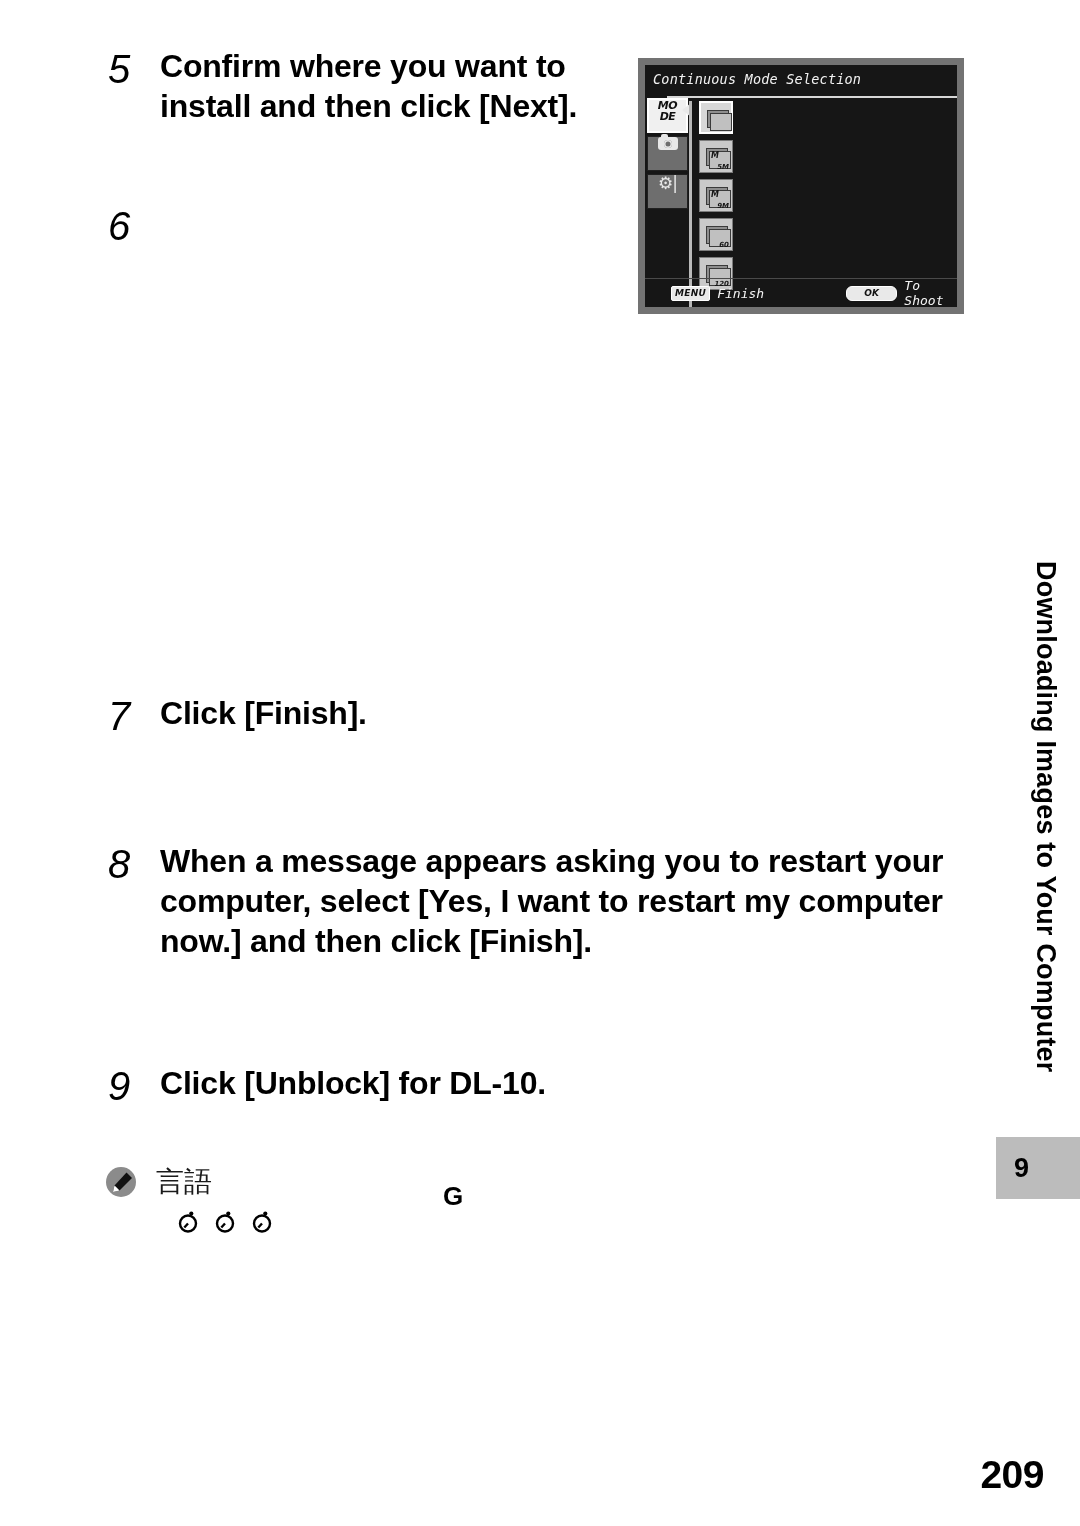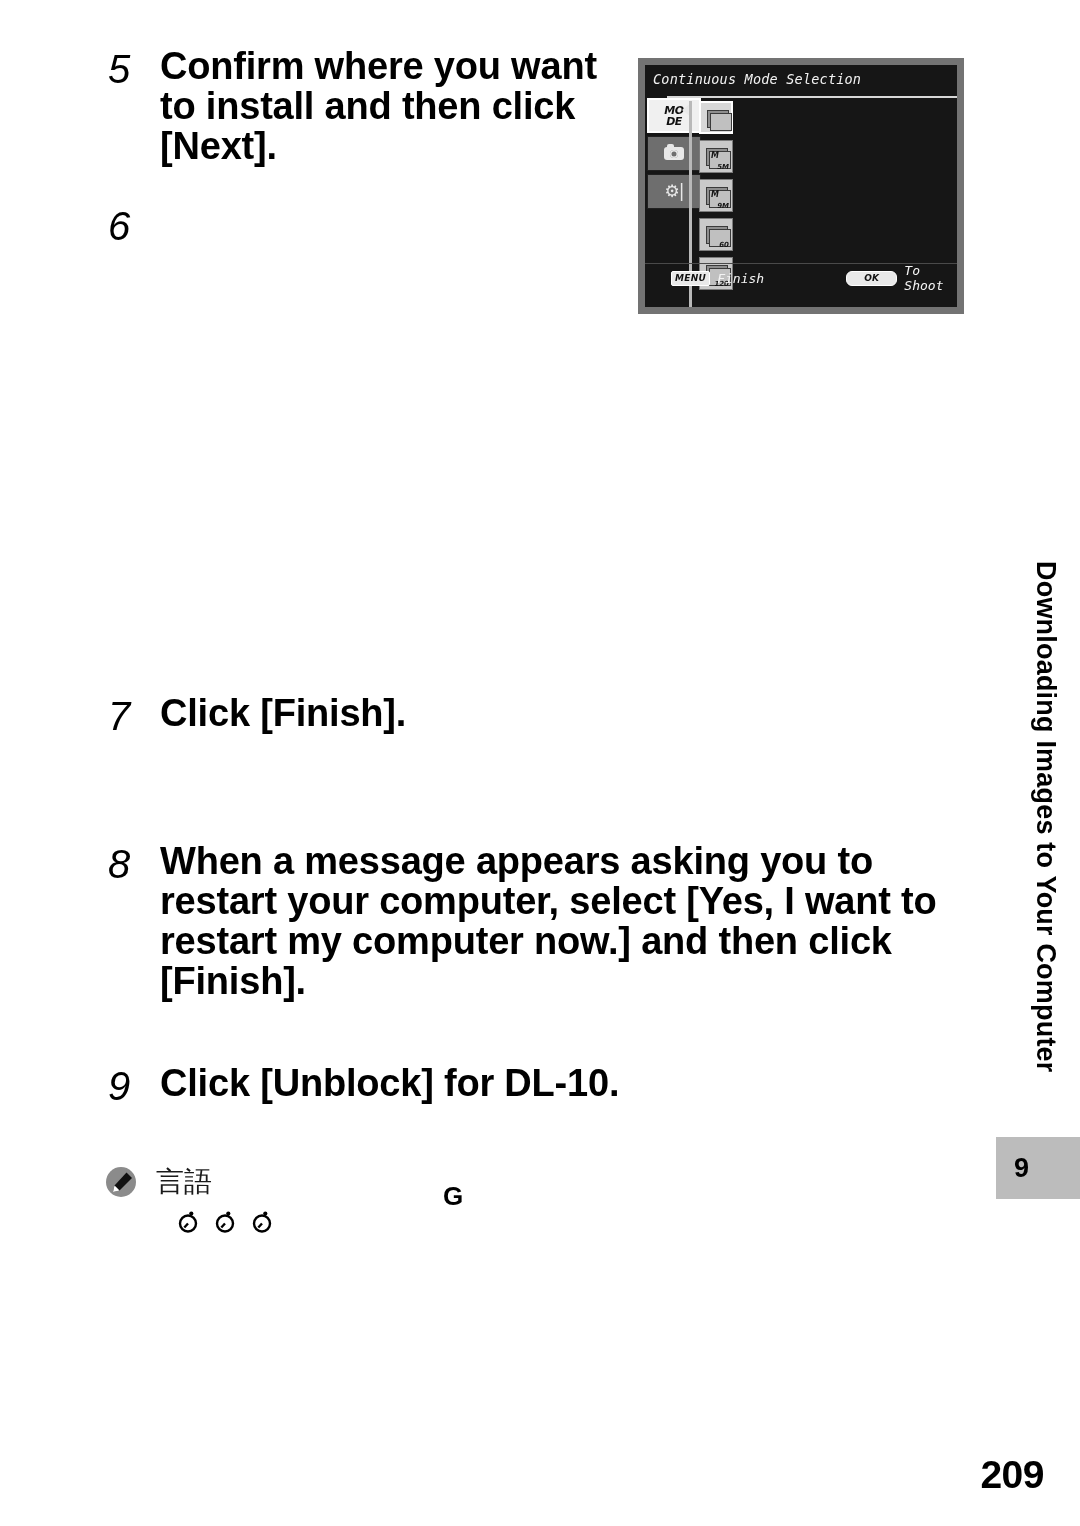--- a/index.html
+++ b/index.html
@@ -38,21 +38,21 @@
     font-size: 40px;
     line-height: 46px;
     letter-spacing: -0.5px;
     text-align: left;
     padding-left: 4px;
     box-sizing: border-box;
   }
   .step-body {
     font-family: "Liberation Sans", sans-serif;
     font-weight: bold;
-    font-size: 38px;
+    font-size: 32px;
     line-height: 40px;
     letter-spacing: -0.2px;
   }
 
   #step-5 { left: 104px; top: 46px; width: 530px; }
   #step-6 { left: 104px; top: 203px; width: 540px; }
   #step-7 { left: 104px; top: 693px; width: 600px; }
   #step-8 { left: 104px; top: 841px; width: 870px; }
   #step-9 { left: 104px; top: 1063px; width: 600px; }
 
@@ -90,28 +90,28 @@
   }
 
   
   .lcd-tabs {
     position: absolute;
     left: 2px;
     top: 33px;
     width: 35px;
   }
   .lcd-tab {
-    width: 54px;
+    width: 41px;
     height: 35px;
     margin-bottom: 3px;
     background: #6e6e6e;
     border: 1px solid #202020;
     box-sizing: border-box;
     display: flex;
-    align-items: center;
+    align-items: flex-start;
     justify-content: center;
     position: relative;
   }
   .lcd-tab.active {
     background: #f0f0f0;
     color: #111;
     border: 2px solid #ffffff;
   }
   .lcd-tab .tab-mode {
     font-family: "DejaVu Sans", sans-serif;
@@ -259,21 +259,21 @@
     line-height: 15.4px;
     color: #f4f4f4;
     letter-spacing: -0.1px;
     white-space: pre-line;
   }
 
   
   .lcd-footer {
     position: absolute;
     left: 0;
-    bottom: 15px;
+    bottom: 0;
     width: 100%;
     height: 28px;
     border-top: 1px solid #4a4a4a;
     display: flex;
     align-items: center;
   }
   .hint {
     display: flex;
     align-items: center;
     font-size: 13px;

